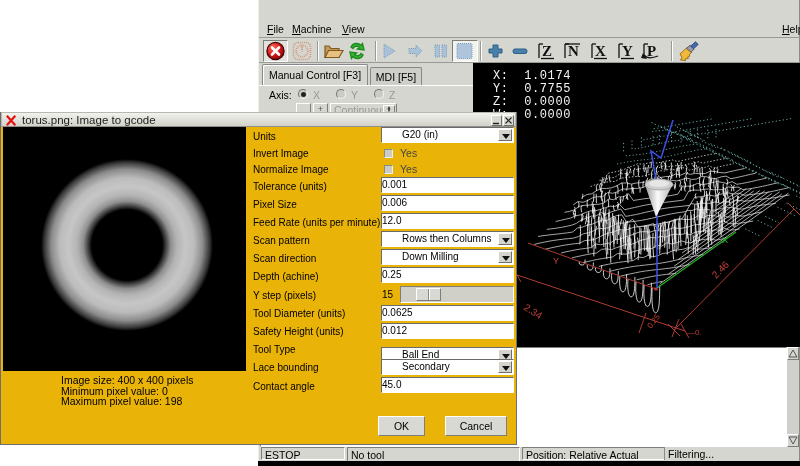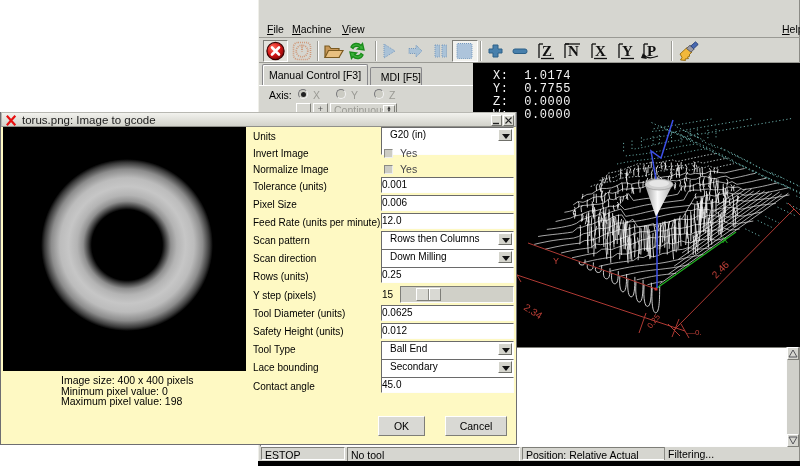--- a/index.html
+++ b/index.html
@@ -2,21 +2,21 @@
 <html><head><meta charset="utf-8"><style>
 *{margin:0;padding:0;box-sizing:border-box}
 body{width:800px;height:466px;background:#fff;position:relative;overflow:hidden;
  font-family:"Liberation Sans",sans-serif;font-size:10.5px;color:#000}
 .up{border-top:1px solid #fff;border-left:1px solid #fff;border-bottom:1px solid #7e7e78;border-right:1px solid #7e7e78}
 .dn{border-top:1px solid #7e7e78;border-left:1px solid #7e7e78;border-bottom:1px solid #fff;border-right:1px solid #fff}
 .abs{position:absolute;white-space:nowrap}
 .tbar{background:linear-gradient(#f2f2ee,#d2d2ca);}
 .wbtn{position:absolute;width:11px;height:11px;background:#d8d8d0;border-top:1px solid #fff;border-left:1px solid #fff;border-bottom:1px solid #70706a;border-right:1px solid #70706a;font-size:9px;line-height:8px;text-align:center;color:#333}
 .entry{position:absolute;left:380px;width:133px;height:16px;background:#fff;border:1px solid;border-color:#6a6a6a #fdfdfd #fdfdfd #6a6a6a;font-size:10px;line-height:13px;}
-.combo{position:absolute;left:380px;width:133px;height:28px;background:#fff;border:1px solid;border-color:#6a6a6a #fdfdfd #fdfdfd #6a6a6a;font-size:10px;line-height:13px;padding-left:8px}
+.combo{position:absolute;left:380px;width:133px;height:16px;background:#fff;border:1px solid;border-color:#6a6a6a #fdfdfd #fdfdfd #6a6a6a;font-size:10px;line-height:13px;padding-left:20px}
 .carr{position:absolute;right:1px;top:1px;width:14px;height:12px;background:#d4d4cc;border-top:1px solid #fff;border-left:1px solid #fff;border-bottom:1px solid #70706a;border-right:1px solid #70706a}
 .carr:after{content:"";position:absolute;left:3px;top:4px;border-left:4px solid transparent;border-right:4px solid transparent;border-top:5px solid #111}
 .lbl{position:absolute;left:252px;font-size:10px;white-space:nowrap}
 .cb{position:absolute;left:383px;width:9px;height:9px;background:#ccccc4;border:1px solid;border-color:#8a8a84 #eee #eee #8a8a84}
 .mono{font-family:Liberation Mono, monospace}
 </style></head><body>
 
 <div class="abs" style="left:258px;top:0;width:542px;height:461px;background:#d6d6d0;border-left:1px solid #efefe9;border-right:1px solid #8c8c86">
 
 
@@ -107,21 +107,21 @@
       <g transform="translate(226,2)">
         <path d="M2 13 L9 6.5 L14 11 L11 14 L12 15 L9.5 16 L10.5 17.5 L7 18 L7.5 19.5 L2.5 19 L4 16.5 Z" fill="#f2b83a" stroke="#8a5f00" stroke-width="0.8"></path>
         <path d="M8.5 7.5 L12 4.2 L16.2 8 L13 11.2 Z" fill="#9a9aa6" stroke="#4a4a52" stroke-width="0.8"></path>
         <path d="M12.8 5 L17.5 0.8 L20.2 3.4 L15.6 7.8 Z" fill="#4868b0" stroke="#203a70" stroke-width="0.8"></path>
       </g>
     </svg>
 
   </div>
 
   <div class="abs" style="left:3px;top:64px;width:106px;height:21px;background:#d6d6d0;border:1px solid #87878a;border-bottom:none;border-radius:2px 2px 0 0;box-shadow:inset 1px 1px 0 #fff;text-align:center;line-height:21px;font-size:10.5px">Manual Control [F3]</div>
-  <div class="abs" style="left:111px;top:67px;width:52px;height:18px;background:#cfcfc9;border:1px solid #87878a;border-bottom:none;border-radius:2px 2px 0 0;text-align:right;line-height:18px;font-size:10.5px">MDI [F5]</div>
+  <div class="abs" style="left:111px;top:67px;width:52px;height:18px;background:#cfcfc9;border:1px solid #87878a;border-bottom:none;border-radius:2px 2px 0 0;text-align:center;line-height:18px;font-size:10.5px">MDI [F5]</div>
   <div class="abs" style="left:0;top:85px;width:214px;height:1px;background:#fff"></div>
 
   <div class="abs" style="left:10px;top:89px">Axis:</div>
   <div class="abs" style="left:39px;top:89px;width:10px;height:10px;border-radius:50%;background:#ccccc4;border:1px solid;border-color:#77777a #f2f2f2 #f2f2f2 #77777a"></div>
   <div class="abs" style="left:42px;top:92px;width:5px;height:5px;border-radius:50%;background:#222"></div>
   <div class="abs" style="left:54px;top:89px;color:#9a9a94">X</div>
   <div class="abs" style="left:77px;top:89px;width:10px;height:10px;border-radius:50%;background:#ccccc4;border:1px solid;border-color:#77777a #f2f2f2 #f2f2f2 #77777a"></div>
   <div class="abs" style="left:92px;top:89px;color:#9a9a94">Y</div>
   <div class="abs" style="left:115px;top:89px;width:10px;height:10px;border-radius:50%;background:#ccccc4;border:1px solid;border-color:#77777a #f2f2f2 #f2f2f2 #77777a"></div>
   <div class="abs" style="left:130px;top:89px;color:#9a9a94">Z</div>
@@ -575,21 +575,21 @@
 
   <div class="abs" style="left:0;top:447px;width:541px;height:14px;font-size:10.5px">
     <div class="abs dn" style="left:2px;top:0;width:84px;height:13px;padding:1px 3px">ESTOP</div>
     <div class="abs dn" style="left:88px;top:0;width:173px;height:26px;padding:1px 3px">No tool</div>
     <div class="abs dn" style="left:263px;top:0;width:143px;height:13px;padding:1px 3px">Position: Relative Actual</div>
     <div class="abs" style="left:405px;top:0;width:136px;height:13px;padding:1px 3px;border-left:1px solid #8a8a84">Filtering...</div>
   </div>
 </div>
 <div class="abs" style="left:258px;top:461px;width:542px;height:5px;background:#000"></div>
 
-<div class="abs" style="left:0;top:112px;width:517px;height:333px;background:#fef9c3;border:1px solid #6e6e72;border-top:none">
+<div class="abs" style="left:0;top:112px;width:517px;height:333px;background:#eab308;border:1px solid #6e6e72;border-top:none">
   <div class="abs tbar" style="left:0;top:0;width:515px;height:15px;border:1px solid #b8b8b2;border-bottom:1px solid #90908a">
     <svg class="abs" style="left:4px;top:2px" width="11" height="11" viewBox="0 0 13 13">
       <path d="M1 1 L11 12 M11 1 L1 12" stroke="#e81010" stroke-width="2.6"></path>
     </svg>
     <div class="abs" style="left:20px;top:1px;font-size:11.5px;color:#1c1c1c">torus.png: Image to gcode</div>
     <div class="wbtn" style="left:489px;top:2px;width:11px;height:11px"><svg width="9" height="9">
           <line x1="1" y1="7.5" x2="7" y2="7.5" stroke="#222" stroke-width="1.4"></line>
         </svg></div>
     <div class="wbtn" style="left:501px;top:2px;width:11px;height:11px"><svg width="9" height="9">
           <path d="M1.5 1.5 L7.5 7.5 M7.5 1.5 L1.5 7.5" stroke="#222" stroke-width="1.15"></path>
@@ -625,29 +625,29 @@
     <div class="lbl" style="top:69px">Tolerance (units)</div>
     <div class="entry" style="top:65px">0.001</div>
     <div class="lbl" style="top:87px">Pixel Size</div>
     <div class="entry" style="top:83px">0.006</div>
     <div class="lbl" style="top:105px">Feed Rate (units per minute)</div>
     <div class="entry" style="top:101px">12.0</div>
     <div class="lbl" style="top:123px">Scan pattern</div>
     <div class="combo" style="top:119px">Rows then Columns<div class="carr"></div></div>
     <div class="lbl" style="top:141px">Scan direction</div>
     <div class="combo" style="top:137px">Down Milling<div class="carr"></div></div>
-    <div class="lbl" style="top:159px">Rows (units)</div>
+    <div class="lbl" style="top:159px">Depth (achine)</div>
     <div class="entry" style="top:155px">0.25</div>
     <div class="lbl" style="top:178px">Y step (pixels)</div>
     <div class="lbl" style="top:196px">Tool Diameter (units)</div>
     <div class="entry" style="top:193px">0.0625</div>
     <div class="lbl" style="top:214px">Safety Height (units)</div>
     <div class="entry" style="top:211px">0.012</div>
     <div class="lbl" style="top:232px">Tool Type</div>
-    <div class="combo" style="top:229px">Ball End<div class="carr"></div></div>
+    <div class="combo" style="top:235px">Ball End<div class="carr"></div></div>
     <div class="lbl" style="top:250px">Lace bounding</div>
     <div class="combo" style="top:247px">Secondary<div class="carr"></div></div>
     <div class="lbl" style="top:269px">Contact angle</div>
     <div class="entry" style="top:265px">45.0</div>
     <div class="abs" style="left:381px;top:177px;font-size:10px">15</div>
     <div class="abs" style="left:399px;top:174px;width:114px;height:17px;background:#d0d0c8;border:1px solid;border-color:#7e7e78 #fdfdfd #fdfdfd #7e7e78"></div>
     <div class="abs up" style="left:415px;top:176px;width:25px;height:13px;background:#d9d9d3"></div>
     <div class="abs" style="left:427px;top:177px;width:1px;height:11px;background:#8a8a84"></div>
     <div class="abs" style="left:428px;top:177px;width:1px;height:11px;background:#fff"></div>
   <div class="abs up" style="left:377px;top:304px;width:47px;height:20px;background:#d9d9d4;text-align:center;line-height:19px">OK</div>

